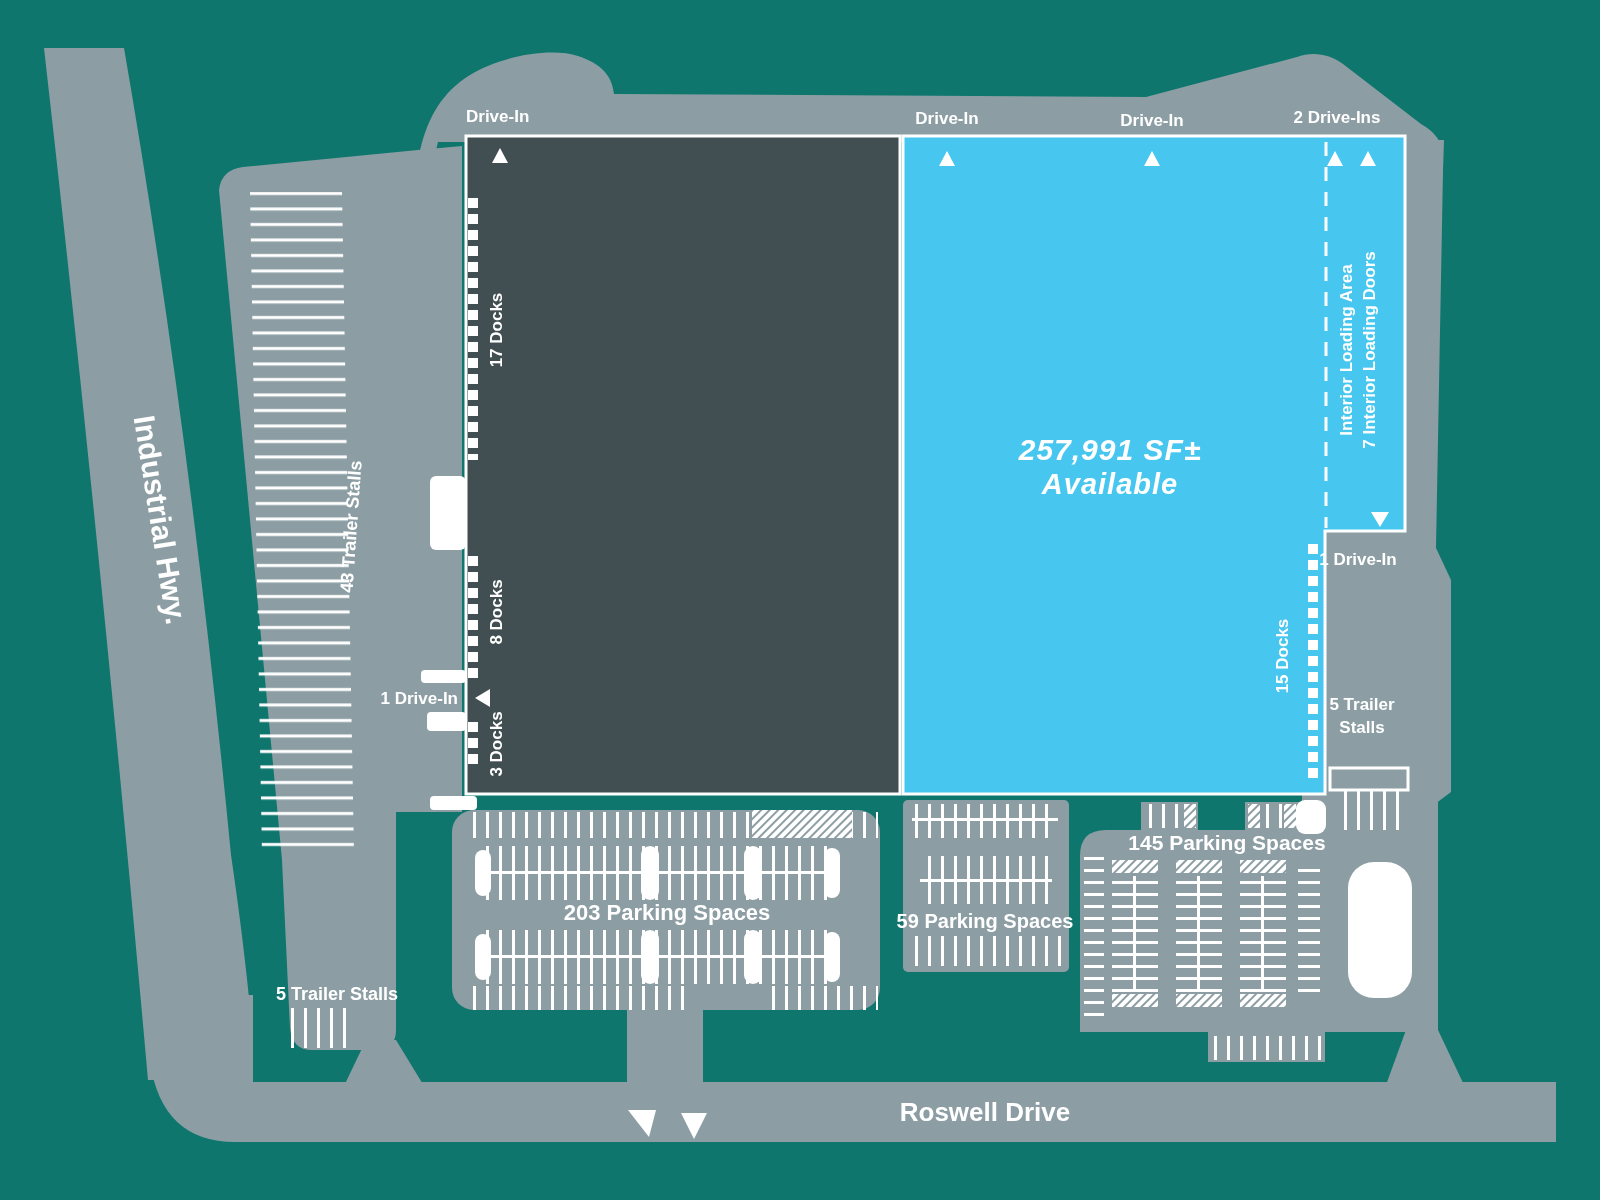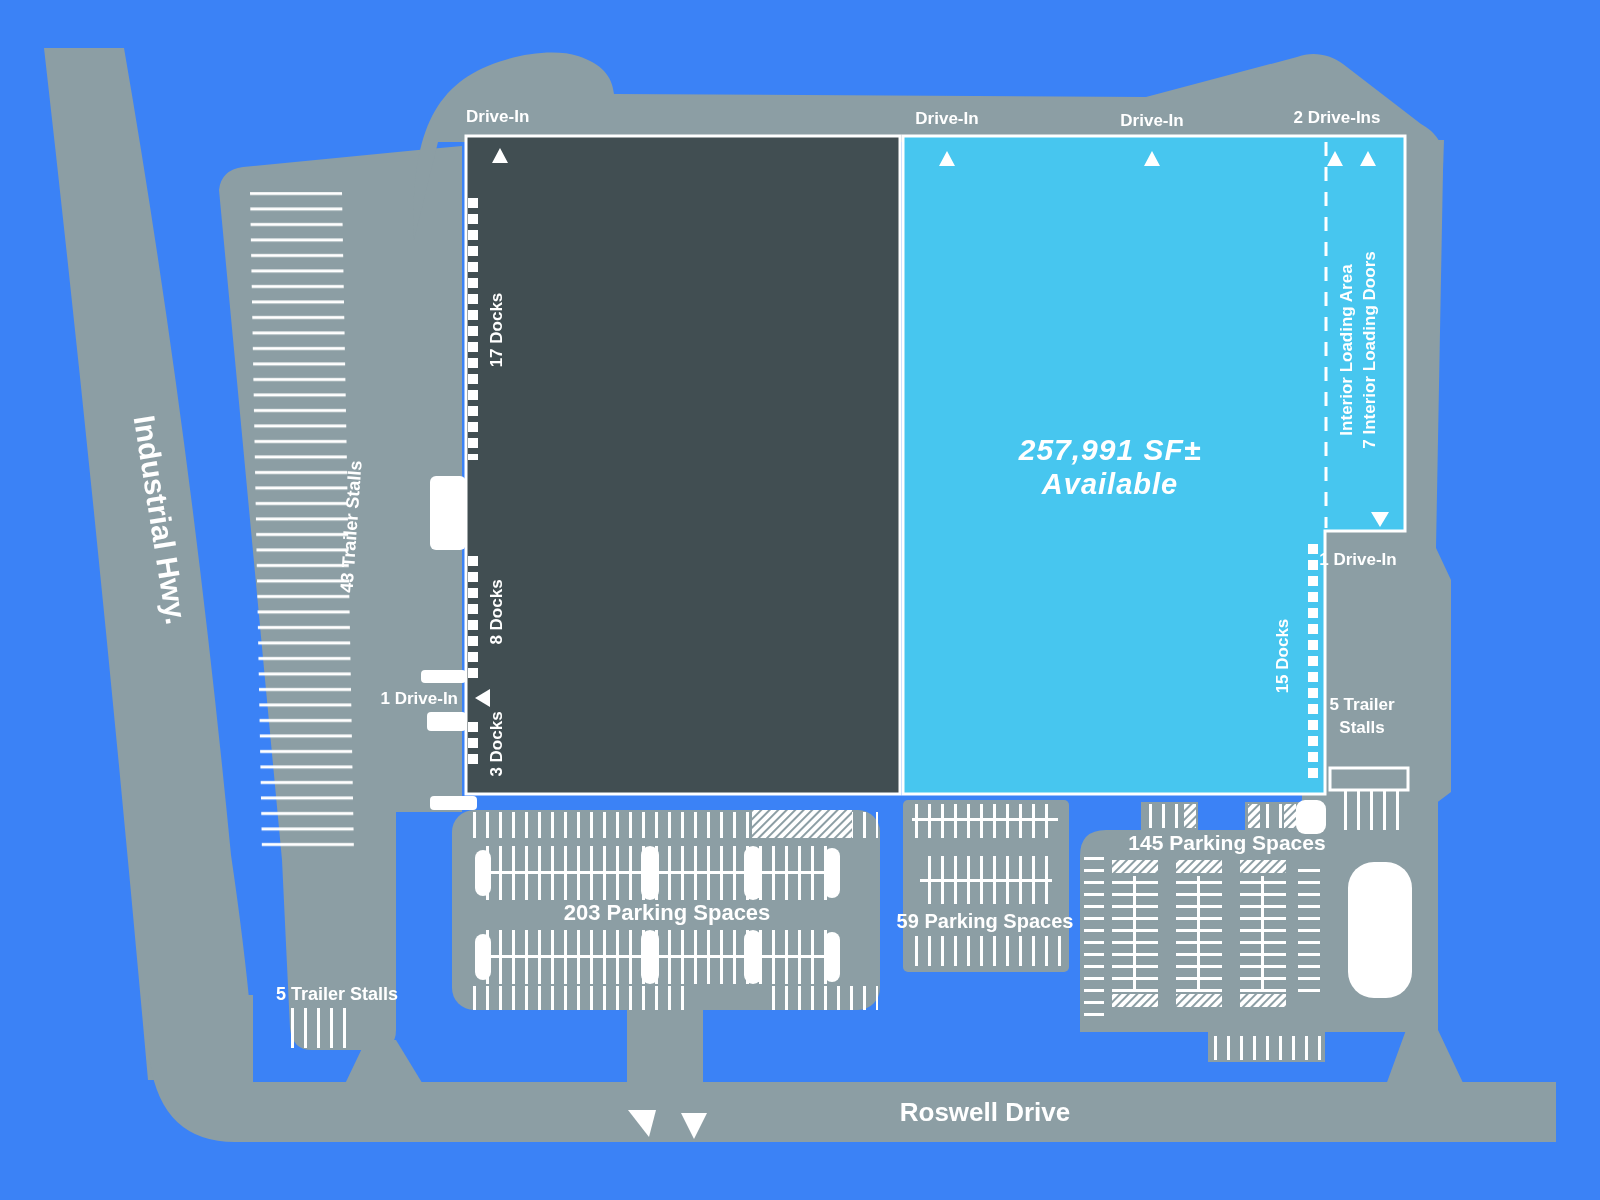--- a/index.html
+++ b/index.html
@@ -1,16 +1,16 @@
 <!DOCTYPE html>
 <html><head>
 <meta charset="utf-8">
 <style>
   html,body{margin:0;padding:0;background:#ffffff;}
-  .canvas{position:relative;width:1600px;height:1200px;background:#3b82f6;overflow:hidden;
+  .canvas{position:relative;width:1600px;height:1200px;background:#0f766e;overflow:hidden;
           font-family:"Liberation Sans", sans-serif;}
   svg{position:absolute;left:0;top:0;}
   text{font-family:"Liberation Sans", sans-serif;font-weight:bold;fill:#ffffff;}
   .lbl17{font-size:17px;}
   .lbl18{font-size:18px;}
   .lbl20{font-size:20px;}
   .lbl21{font-size:21px;}
   .lbl22{font-size:22px;}
   .lbl26{font-size:26px;}
   .lbl30{font-size:30px;}

